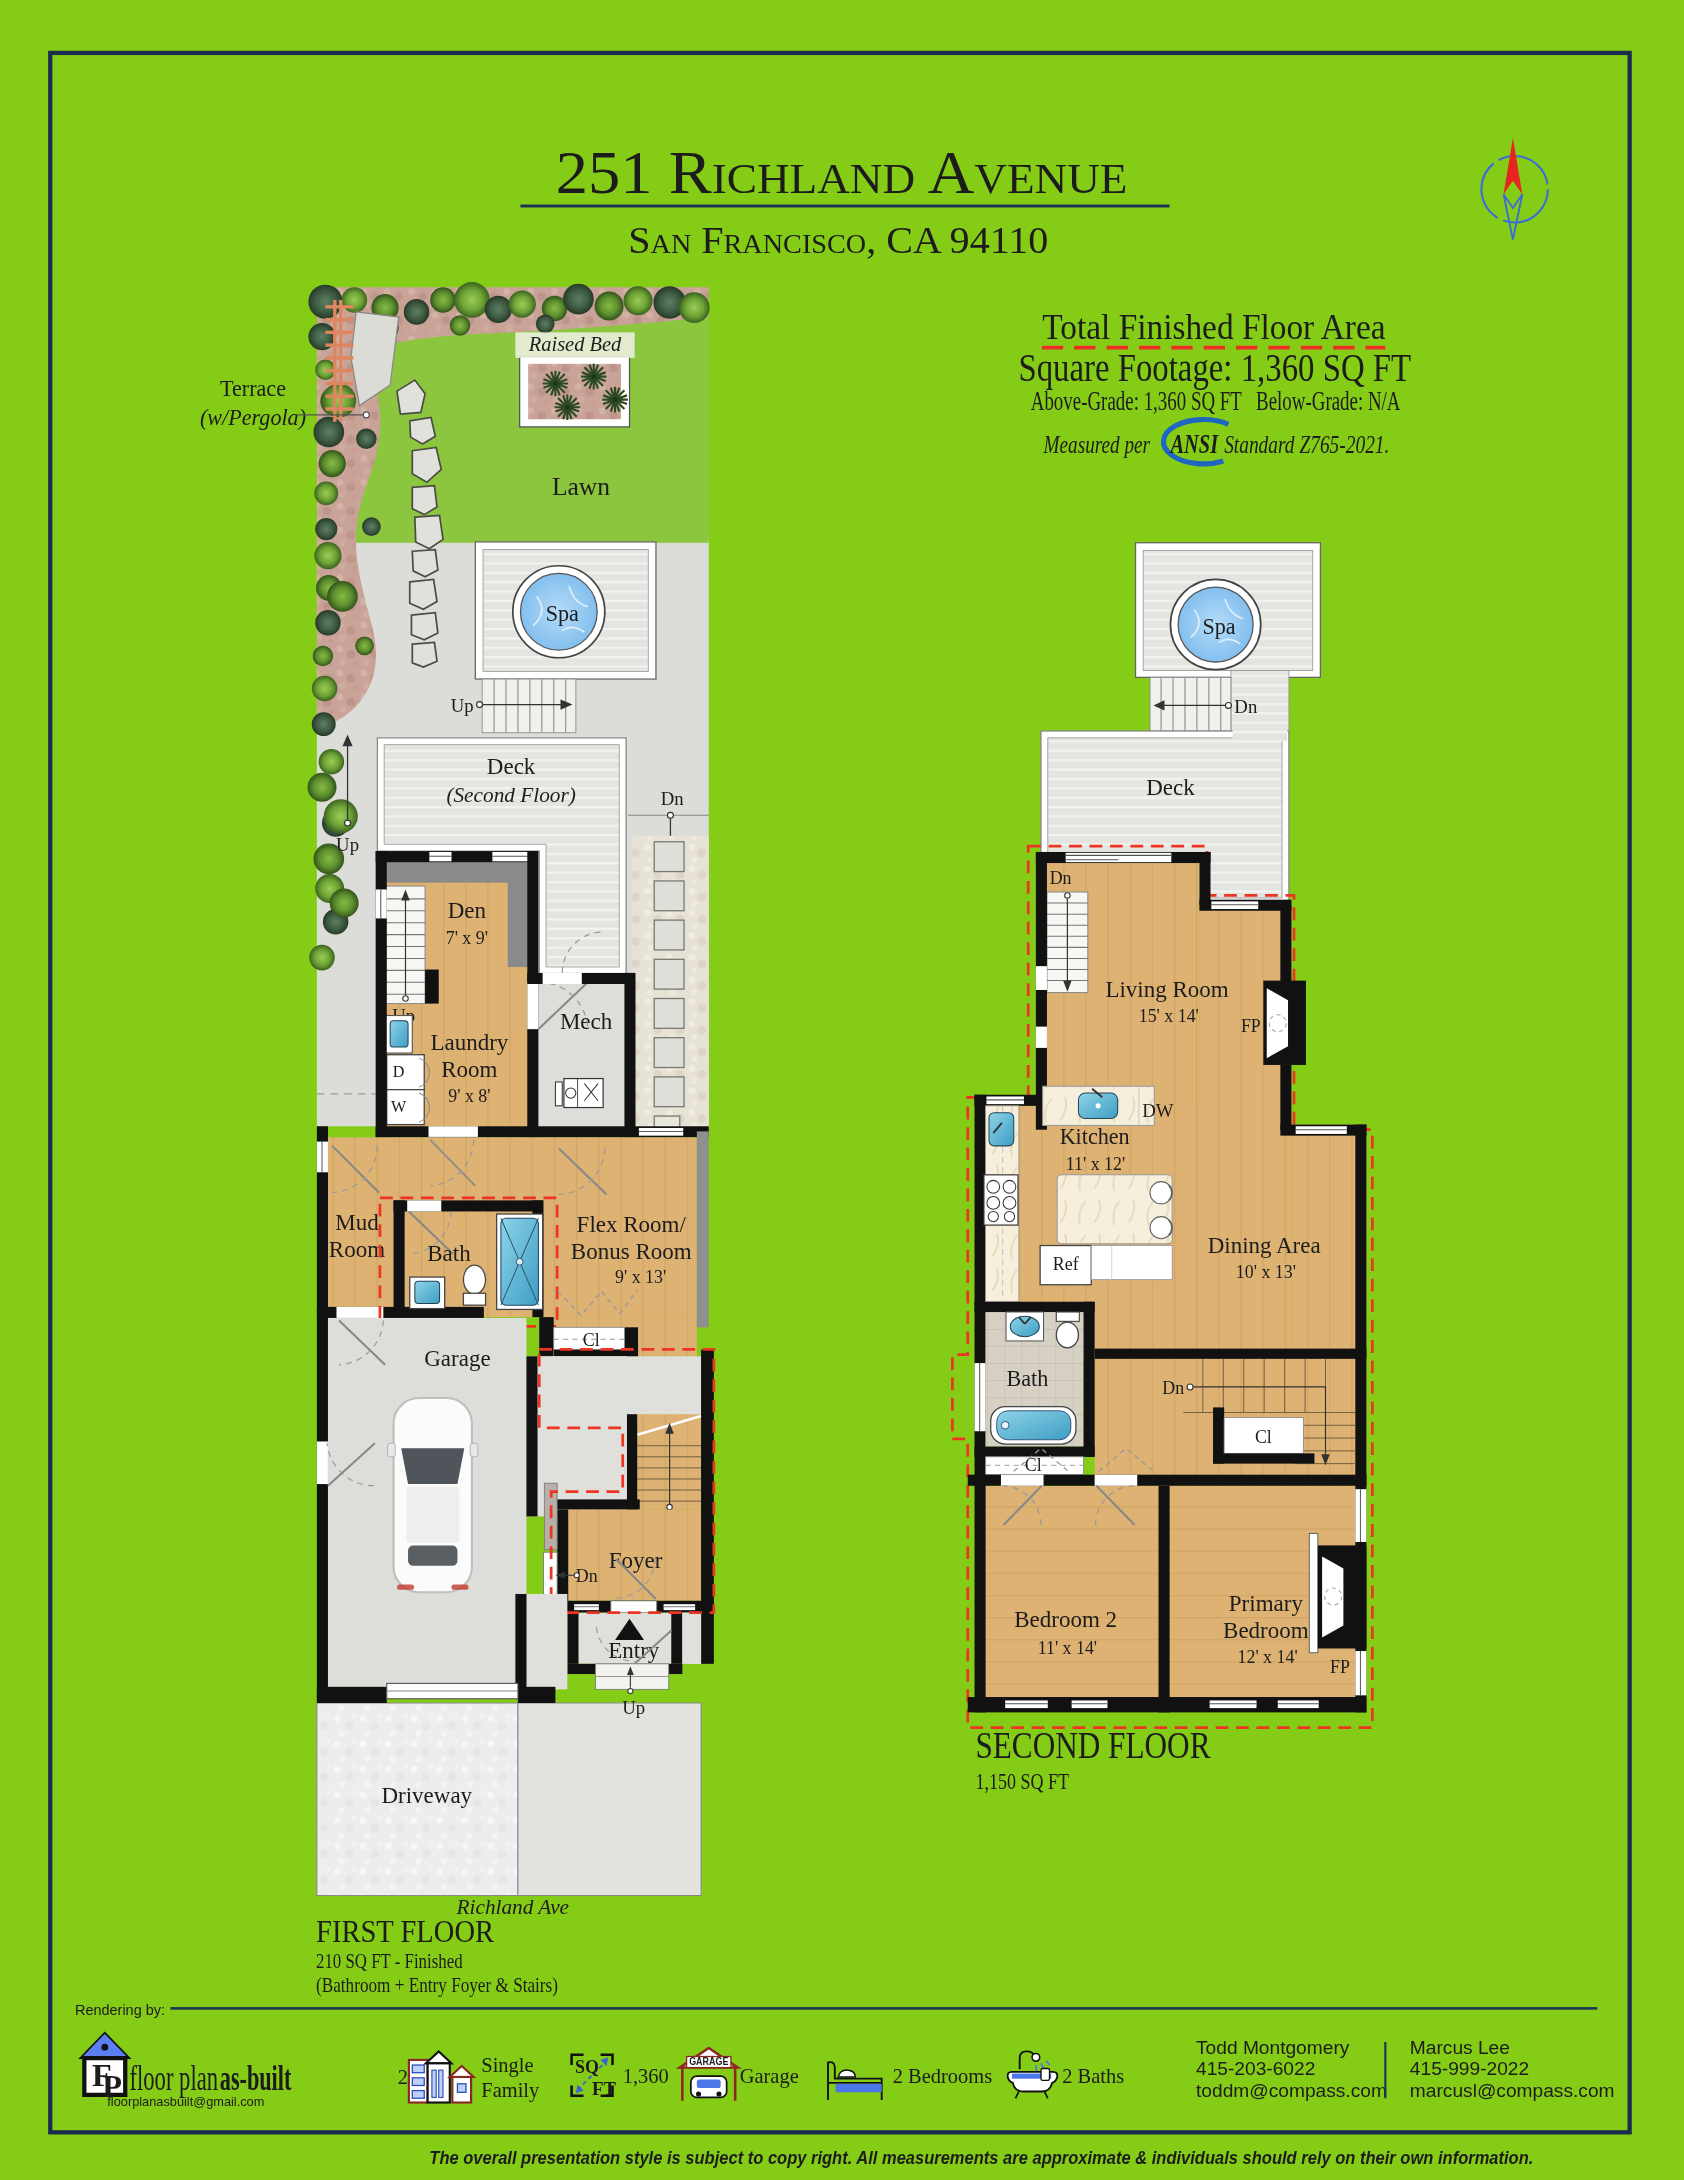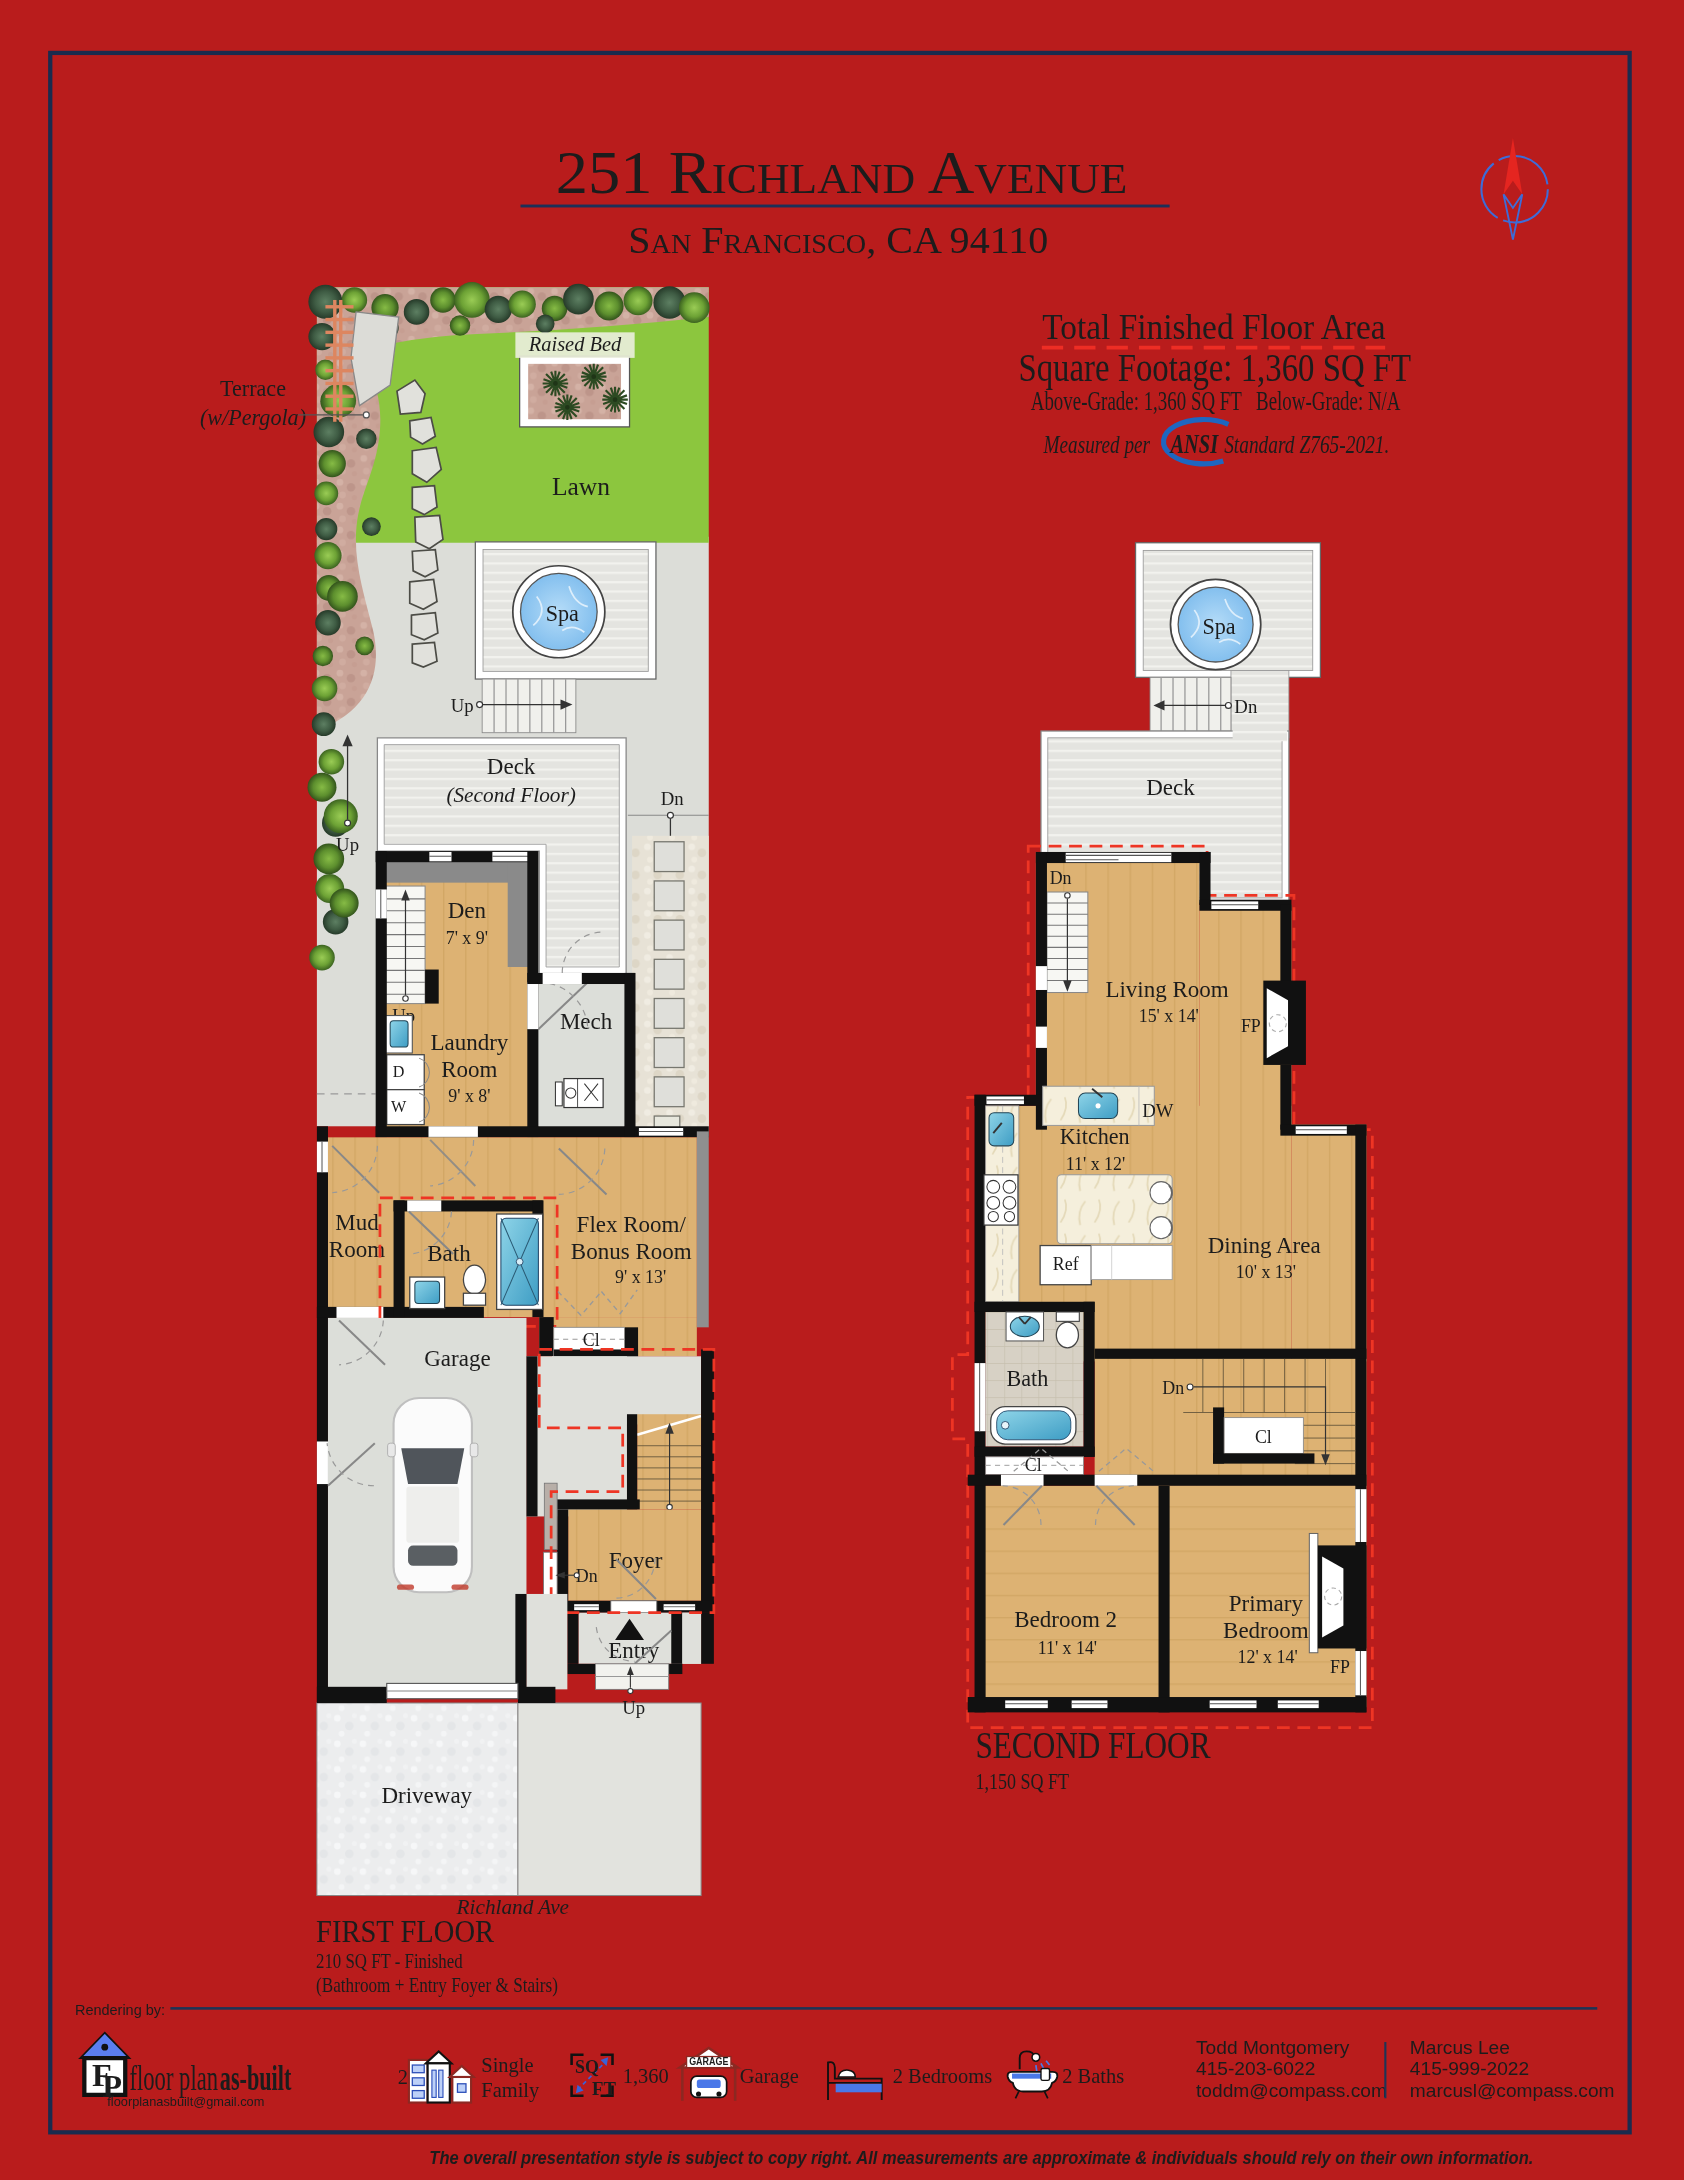--- a/index.html
+++ b/index.html
@@ -1,16 +1,16 @@
 <!DOCTYPE html>
 <html style="font-size:13.6px"><head>
 <meta charset="utf-8">
 <style>
   html,body{margin:0;padding:0;background:#fff;}
-  #page{position:relative;width:1685px;height:2181px;background:#b91c1c;overflow:hidden;}
+  #page{position:relative;width:1685px;height:2181px;background:#84cc16;overflow:hidden;}
   svg{position:absolute;top:0;left:0;}
   text{font-family:"Liberation Serif",serif;fill:#1c1c1c;}
   .sans{font-family:"Liberation Sans",sans-serif;}
 </style>
 </head>
 <body>
 <div id="page">
 <svg width="1685" height="2181" viewBox="0 0 1978 2560">
 <defs>
   <pattern id="deckstripe" width="12" height="11" patternUnits="userSpaceOnUse">

